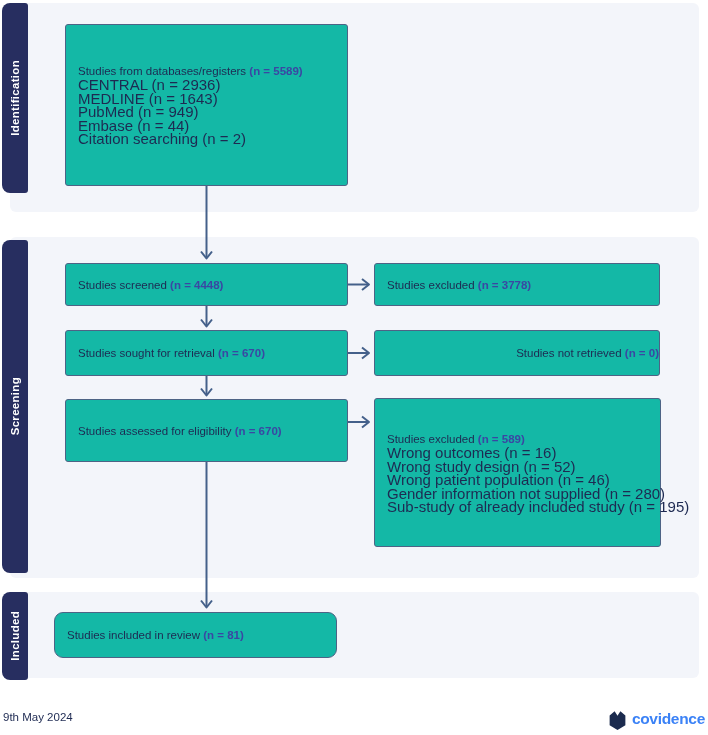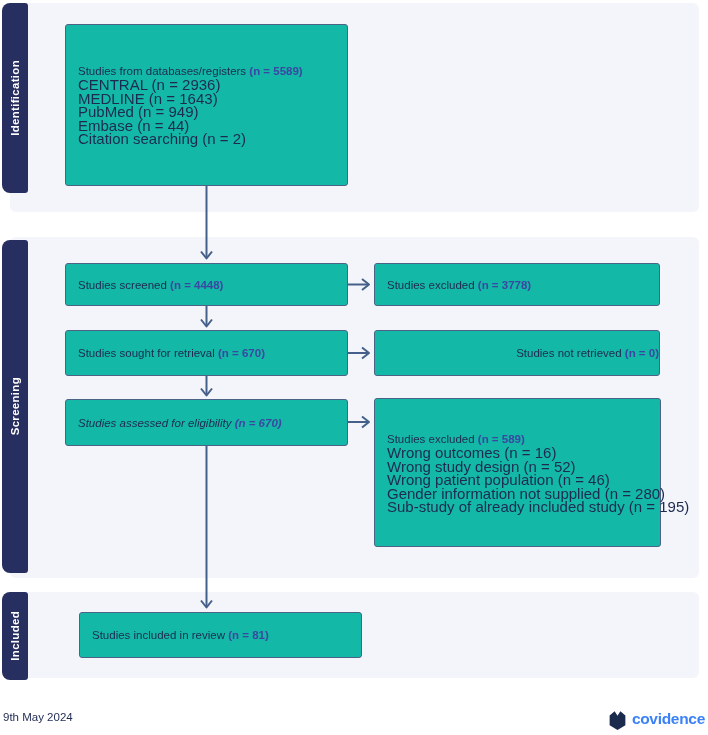--- a/index.html
+++ b/index.html
@@ -31,22 +31,22 @@
   }
   .fbox.single{display:flex;align-items:center;padding-left:12px;}
   .fbox.multi{padding:0 8px 0 12px;}
   .fbox .title{line-height:14px;white-space:nowrap;}
   .count{font-weight:bold;color:#3a47a3;}
   .sub{font-size:15px;line-height:13.5px;color:#1e2a52;white-space:nowrap;}
 
   #box-databases{left:65px;top:24px;width:283px;height:162px;padding-top:39px;}
   #box-screened{left:65px;top:263px;width:283px;height:43px;}
   #box-sought{left:65px;top:330px;width:283px;height:46px;}
-  #box-assessed{left:65px;top:399px;width:283px;height:47px;font-style:italic;}
-  #box-included{left:79px;top:612px;width:283px;height:46px;}
+  #box-assessed{left:65px;top:399px;width:283px;height:63px;}
+  #box-included{left:54px;top:612px;width:283px;height:46px;border-radius:9px;}
   #box-excluded-screened{left:374px;top:263px;width:286px;height:43px;}
   #box-not-retrieved{left:374px;top:330px;width:286px;height:46px;justify-content:flex-end;}
   #box-excluded-eligibility{left:374px;top:398px;width:287px;height:149px;padding-top:33px;}
 
   #arrows{position:absolute;left:0;top:0;pointer-events:none;}
 
   #footer-date{position:absolute;left:3px;top:711px;font-size:11.5px;color:#1e2a52;}
   #brand{position:absolute;right:3px;top:706px;height:26px;display:flex;align-items:center;gap:4px;}
   #brand .brand-text{font-size:15.5px;font-weight:bold;color:#3b82f6;letter-spacing:-.3px;}
 </style>

